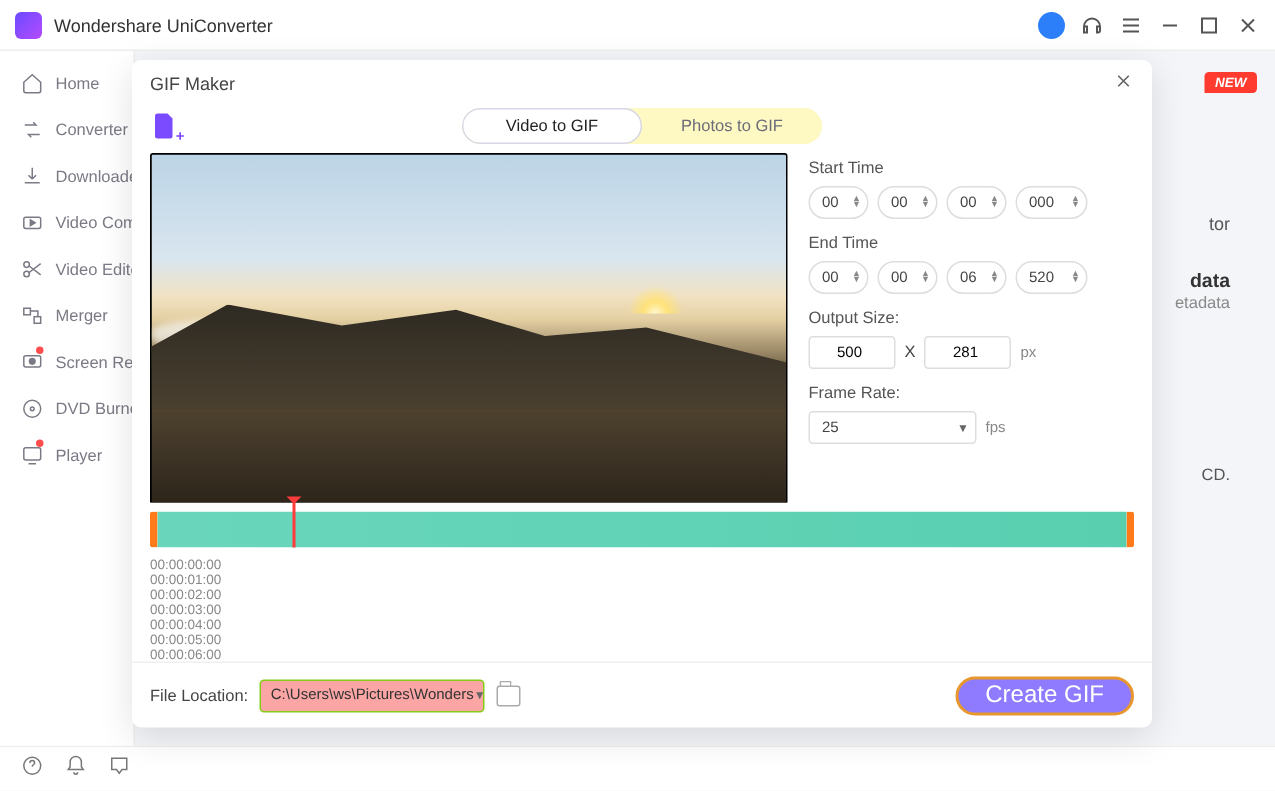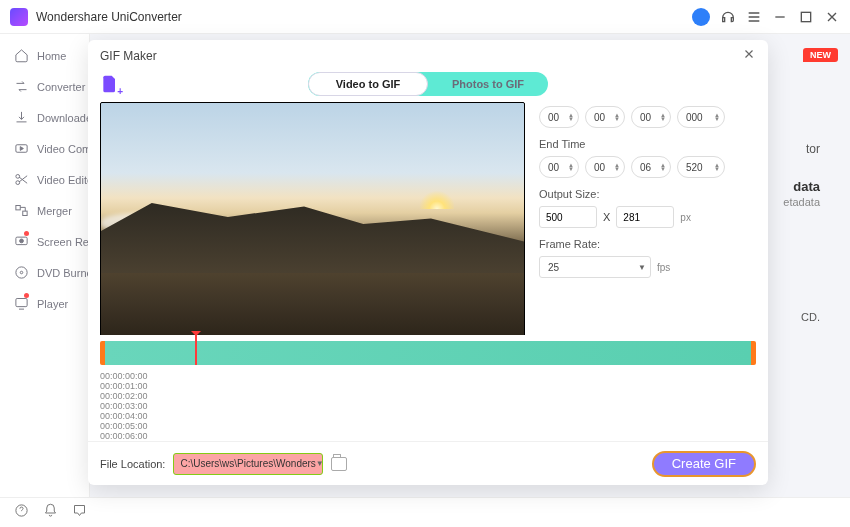--- a/index.html
+++ b/index.html
@@ -13,74 +13,74 @@
   .avatar{width:18px;height:18px;border-radius:50%;background:#2d7ff9;}
   .main{display:flex;height:calc(527px - 34px - 30px);}
   
   .sidebar{width:90px;background:#fff;border-right:1px solid #eee;padding-top:6px;}
   .sb-item{display:flex;align-items:center;gap:8px;height:31px;padding-left:14px;font-size:11px;color:#7a7a85;white-space:nowrap;cursor:pointer;position:relative;}
   .sb-item svg{width:15px;height:15px;flex:0 0 15px;}
   .sb-item.active{background:#f2f0ff;color:#111;font-weight:600;}
   .sb-dot::after{content:"";position:absolute;left:24px;top:5px;width:5px;height:5px;border-radius:50%;background:#ff4d4d;}
   
   .content{flex:1;position:relative;background:#f4f5f9;}
-  .newbadge{position:absolute;top:14px;right:12px;background:#ff3b30;color:#fff;font-size:9px;font-weight:700;padding:2px 7px;border-radius:3px 3px 3px 0;}
+  .newbadge{position:absolute;top:14px;right:12px;background:#ff3b30;color:#fff;font-size:9px;font-weight:700;padding:2px 7px;border-radius:3px 3px 3px 0;font-style:italic;}
   .bgword{position:absolute;right:30px;top:60px;color:#555;font-size:12px;margin-top:48px;}
   .bgword2{position:absolute;right:30px;top:145px;color:#333;font-size:13px;font-weight:600;}
   .bgword3{position:absolute;right:30px;top:162px;color:#888;font-size:11px;}
   .bgword4{position:absolute;right:30px;top:277px;color:#555;font-size:11px;}
   
   .bottombar{height:30px;background:#fff;border-top:1px solid #eee;display:flex;align-items:center;gap:14px;padding-left:14px;}
   .bottombar svg{width:15px;height:15px;color:#777;}
   
   .modal{position:absolute;left:88px;top:40px;width:680px;height:445px;background:#fff;border-radius:6px;box-shadow:0 6px 24px rgba(0,0,0,.12);display:flex;flex-direction:column;}
   .mhead{height:32px;display:flex;align-items:center;padding:0 12px;}
   .mtitle{font-size:12px;color:#444;}
   .mclose{margin-left:auto;cursor:pointer;color:#666;}
   .mtoolbar{display:flex;align-items:center;padding:0 12px 6px;gap:12px;}
   .addfile{width:20px;height:20px;color:#7b4bff;position:relative;cursor:pointer;}
   .addfile::after{content:"+";position:absolute;right:-3px;bottom:-3px;font-size:10px;color:#7b4bff;font-weight:700;}
-  .tabwrap{margin:0 auto;display:flex;background:#5eead4;border-radius:14px;overflow:hidden;height:24px;font-weight:bold;}
+  .tabwrap{margin:0 auto;display:flex;background:#fef9c3;border-radius:14px;overflow:hidden;height:24px;}
   .tab{width:120px;font-size:11px;display:flex;align-items:center;justify-content:center;color:#6b6b78;cursor:pointer;}
   .tab.active{background:#fff;border-radius:14px;color:#222;border:1px solid #d8d6e6;}
   .mbody{display:flex;flex:1;padding:0 12px;gap:14px;overflow:hidden;}
   .preview{width:425px;display:flex;flex-direction:column;}
   .video{flex:0 0 252px;background:#000;border:1px solid #000;position:relative;overflow:hidden;border-radius:2px;}
   .sky{position:absolute;inset:0;background:linear-gradient(180deg,#bcd4e6 0%,#d9e6ef 28%,#f2e2c2 38%,#e4cfa2 44%,#5a4b34 60%,#3e3426 80%,#241d14 100%);}
   .sun{position:absolute;right:70px;top:86px;width:34px;height:20px;background:radial-gradient(circle at 50% 100%,#fff8d0 0%,#ffe27a 30%,rgba(255,210,90,0) 70%);border-radius:50% 50% 0 0;}
   .ridge{position:absolute;left:0;right:0;top:100px;height:70px;background:linear-gradient(180deg,#2e2a22 0%,#4a4030 100%);clip-path:polygon(0 40%,12% 0,30% 20%,48% 5%,62% 30%,78% 22%,100% 55%,100% 100%,0 100%);}
   .cloud{position:absolute;left:0;width:110px;top:110px;height:20px;background:rgba(255,255,255,.6);border-radius:40%;filter:blur(2px);}
   .controls{height:28px;display:flex;align-items:center;gap:14px;padding:0 4px;font-size:10px;color:#777;}
   .controls svg{width:14px;height:14px;cursor:pointer;}
   .ctime{margin-left:auto;}
   .side{flex:1;padding-top:4px;font-size:11px;color:#444;}
   .lbl{font-size:11px;color:#555;margin-bottom:6px;display:block;}
   .spinrow{display:flex;gap:6px;margin-bottom:10px;}
   .spin{width:40px;height:22px;border:1px solid #ddd;border-radius:11px;display:flex;align-items:center;padding:0 4px 0 8px;font-size:10px;position:relative;background:#fff;}
   .spin.w{width:48px;}
   .spin .arr{margin-left:auto;display:flex;flex-direction:column;line-height:4px;font-size:6px;color:#888;cursor:pointer;}
   .orow{display:flex;align-items:center;gap:6px;margin-bottom:10px;}
-  .tbox{width:58px;height:22px;border:1px solid #ddd;border-radius:3px;font-size:10px;padding:0 6px;background:#fff;}
+  .tbox{width:58px;height:22px;border:1px solid #ddd;border-radius:3px;font-size:10px;padding:0 18px;background:#fff;}
   .unit{font-size:10px;color:#888;}
   .sel{width:112px;height:22px;border:1px solid #ddd;border-radius:3px;background:#fff;font-size:10px;padding:0 4px 0 8px;display:flex;align-items:center;cursor:pointer;}
   .sel .dd{margin-left:auto;font-size:8px;color:#666;}
   
   .timeline{padding:6px 12px 0;}
   .track{height:24px;background:linear-gradient(90deg,#69d6bb,#59cfb0);border-left:5px solid #ff7a1a;border-right:5px solid #ff7a1a;position:relative;border-radius:2px;}
   .needle{position:absolute;left:90px;top:-6px;width:2px;height:30px;background:#ff3a3a;}
   .needle::before{content:"";position:absolute;left:-4px;top:-4px;border:5px solid transparent;border-top-color:#ff3a3a;}
   .ticks{display:flex;justify-content:space-between;font-size:9px;color:#888;margin-top:6px;flex-direction:column;}
   
   .mfoot{height:44px;display:flex;align-items:center;padding:0 12px;gap:8px;border-top:1px solid #f0f0f0;}
   .floc{font-size:11px;color:#444;}
   .locsel{width:150px;height:22px;border:1px solid #84cc16;border-radius:3px;font-size:10px;padding:0 4px 0 6px;display:flex;align-items:center;background:#fca5a5;cursor:pointer;white-space:nowrap;overflow:hidden;}
   .locsel .dd{margin-left:auto;font-size:8px;color:#666;}
   .folder{width:16px;height:14px;border:1px solid #aaa;border-radius:2px;cursor:pointer;position:relative;}
   .folder::before{content:"";position:absolute;top:-4px;left:1px;width:6px;height:3px;border:1px solid #aaa;border-bottom:none;border-radius:1px 1px 0 0;}
-  .create{margin-left:auto;height:26px;padding:0 18px;border-radius:13px;background:#8f7bff;color:#fff;font-size:13px;border:2px solid #e8962e;cursor:pointer;}
+  .create{margin-left:auto;height:26px;padding:0 18px;border-radius:13px;background:#8f7bff;color:#fff;font-size:16px;border:2px solid #e8962e;cursor:pointer;}
 </style>
 </head>
 <body>
 
 <div class="titlebar">
   <div class="logo"></div>
   <div class="title">Wondershare UniConverter</div>
   <div class="tb-right">
     <div class="avatar"></div>
     <div class="tb-ic">
@@ -234,20 +234,21 @@
               <path d="M6 5h2v14H6zM20 5v14L10 12z"></path>
             </svg></span>
         <span><svg viewBox="0 0 24 24" fill="currentColor">
               <path d="M16 5h2v14h-2zM4 5v14l10-7z"></path>
             </svg></span>
         <span class="ctime">00:00/00:06</span>
       </div>
     </div>
 
     <div class="side">
+      <span class="lbl">Start Time</span>
       <div class="spinrow">
         <div class="spin">
             <span>00</span>
             <span class="arr">▲<br>▼</span>
           </div>
         <div class="spin">
             <span>00</span>
             <span class="arr">▲<br>▼</span>
           </div>
         <div class="spin">

